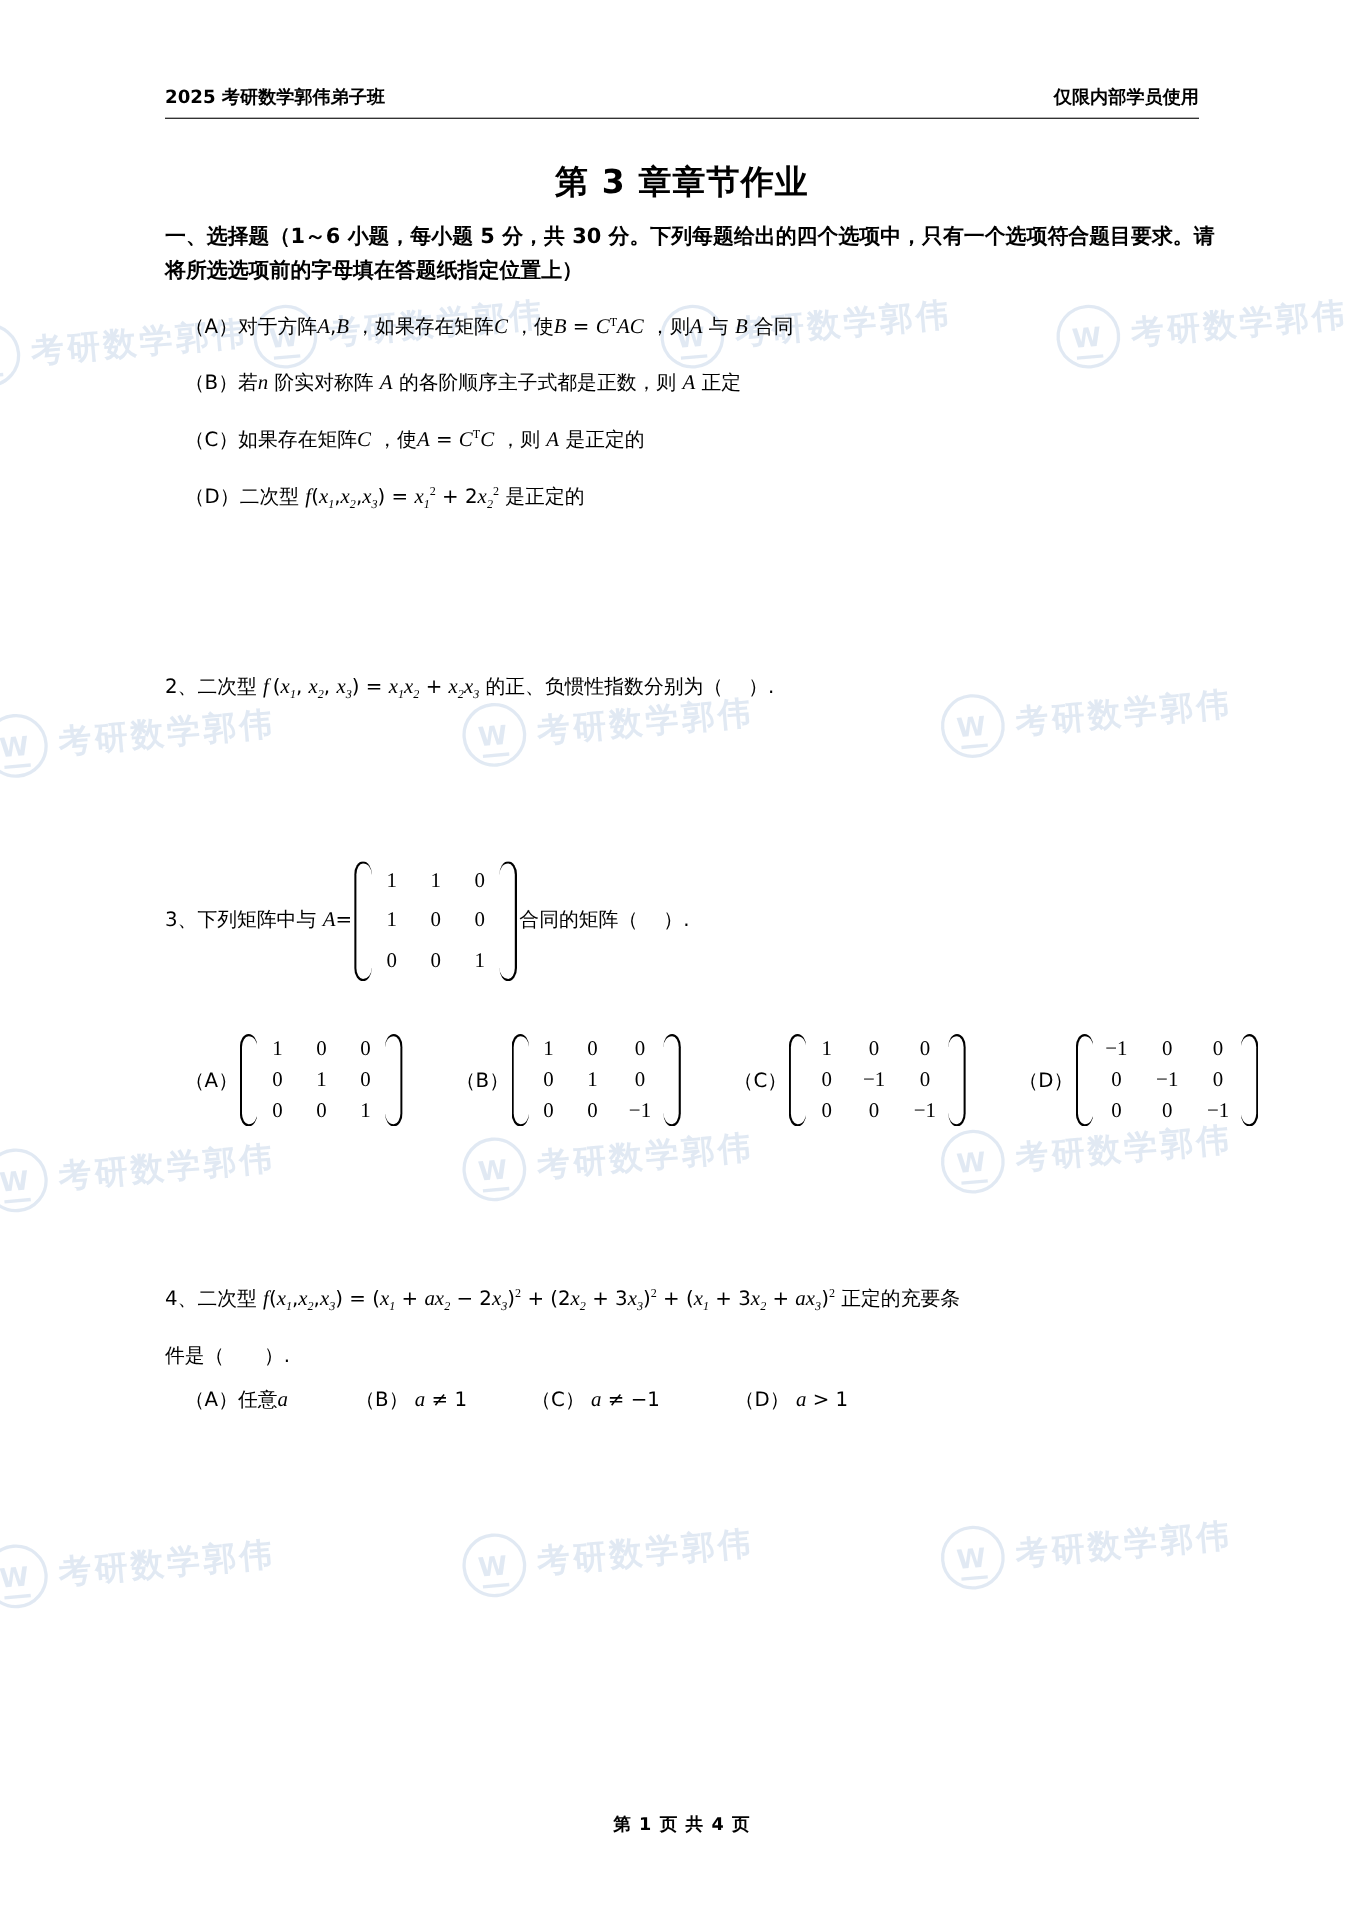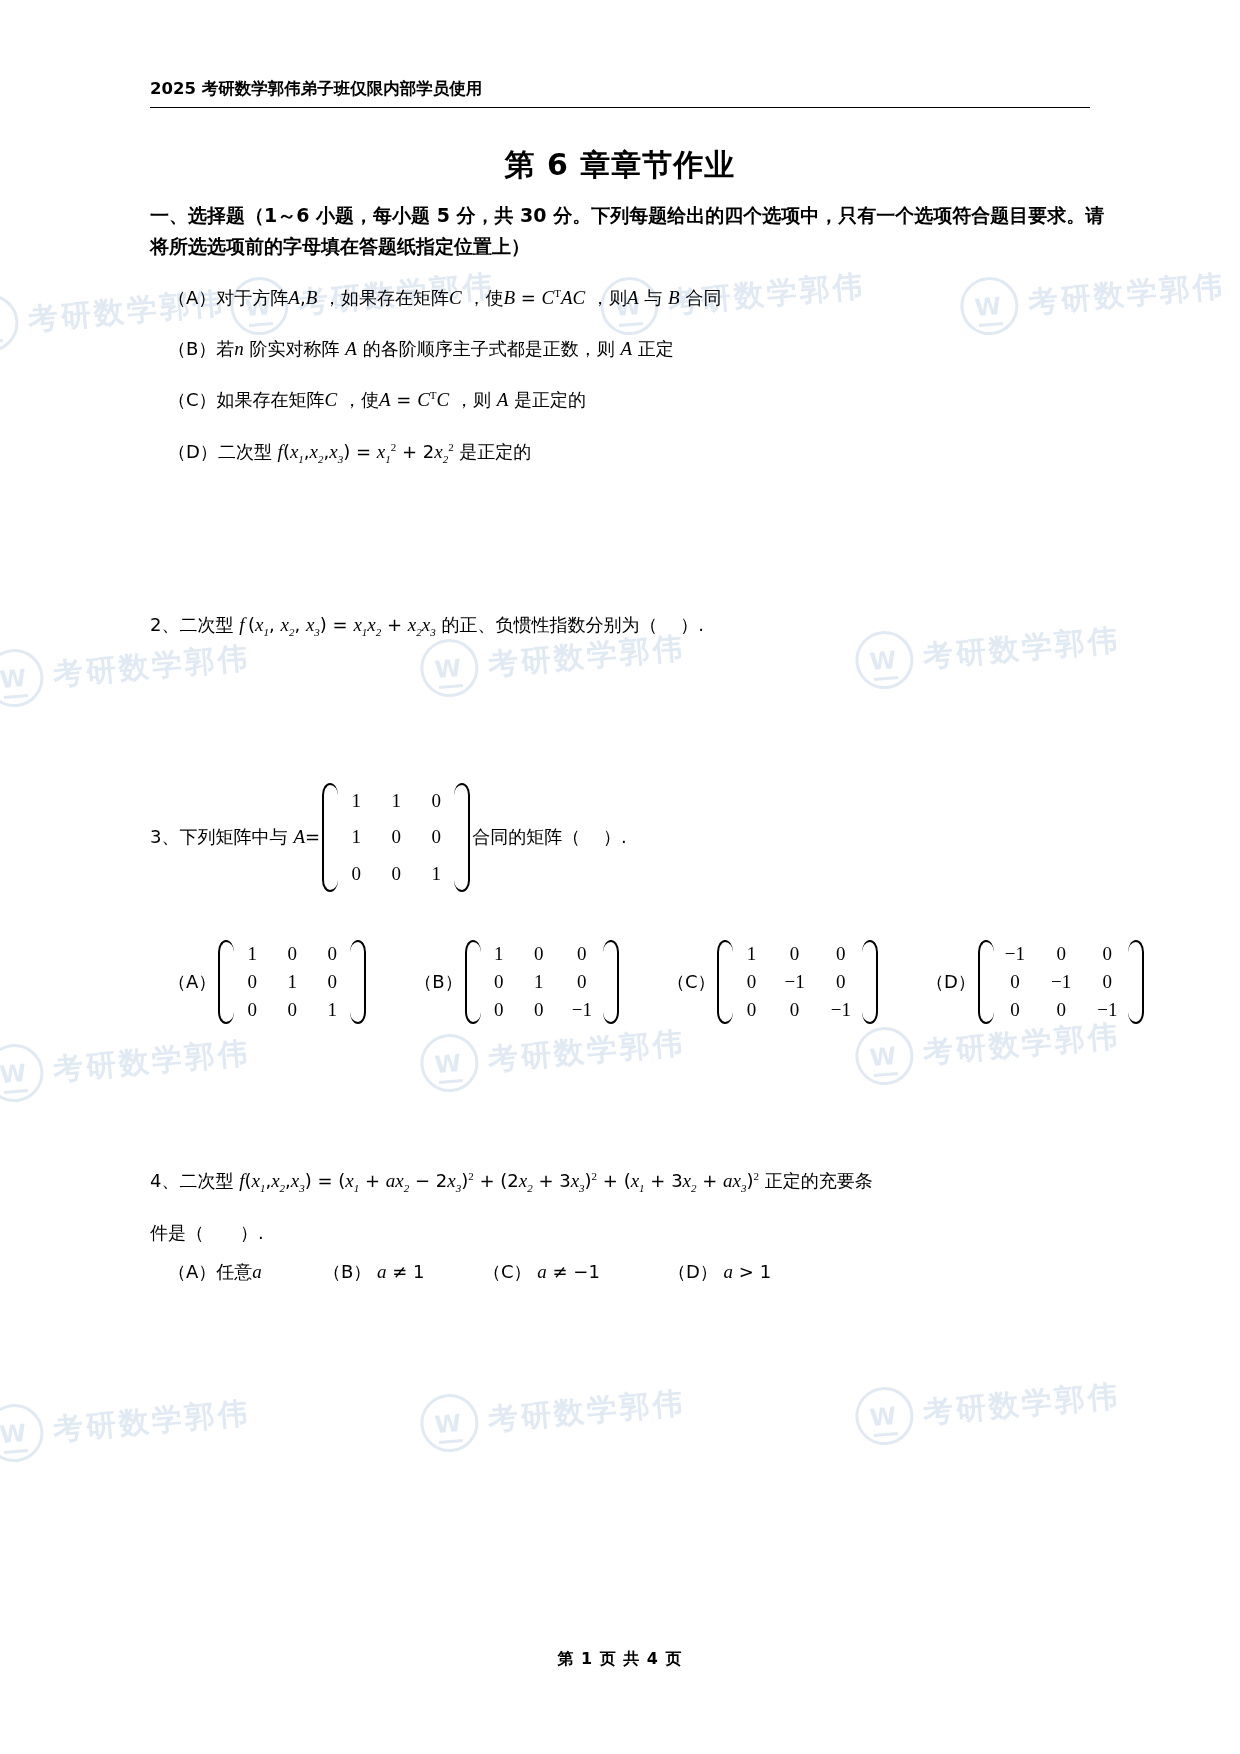--- a/index.html
+++ b/index.html
@@ -63,20 +63,21 @@
     background: #c9d8ea;
   }
 
   
   .header {
     position: absolute;
     left: 150px;
     right: 150px;
     top: 78px;
     display: flex;
+    justify-content: space-between;
     align-items: flex-end;
     padding-bottom: 7px;
     border-bottom: 1.6px solid #000;
     font-family: "DejaVu Sans", sans-serif;
     font-weight: 700;
     font-size: 16.5px;
     z-index: 2;
   }
 
   .title {
@@ -237,21 +238,21 @@
         <span class="mark"></span>
         <span>考研数学郭伟</span>
       </div>
   </div>
 
   <div class="header">
     <span>2025 考研数学郭伟弟子班</span>
     <span>仅限内部学员使用</span>
   </div>
 
-  <div class="title">第 6 章章节作业</div>
+  <div class="title">第 3 章章节作业</div>
 
   <div class="content">
 
     <div class="section-head">一、选择题（1～6 小题，每小题 5 分，共 30 分。下列每题给出的四个选项中，只有一个选项符合题目要求。请将所选选项前的字母填在答题纸指定位置上）</div>
 
 
     <div class="opt">
       <span>（A）</span>对于方阵<i class="m">A</i>,<i class="m">B</i>&nbsp;，如果存在矩阵<i class="m">C</i>&nbsp;，使<i class="m">B</i> = <i class="m">C</i><sup class="n">T</sup><i class="m">AC</i>&nbsp;，则<i class="m">A</i> 与 <i class="m">B</i> 合同
     </div>
 

